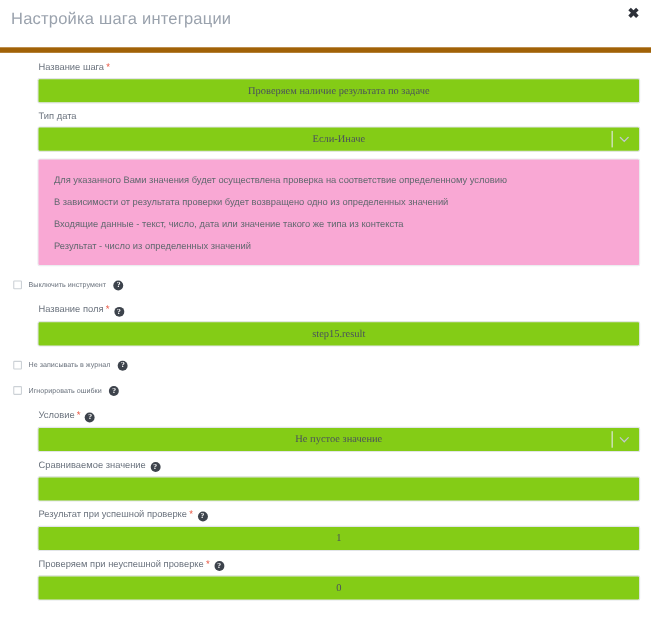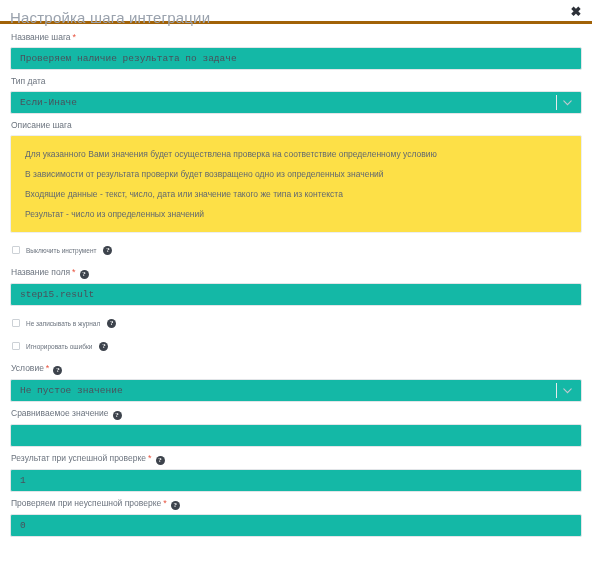--- a/index.html
+++ b/index.html
@@ -14,22 +14,22 @@
     height: 562px;
     font-family: "Liberation Sans", "DejaVu Sans", sans-serif;
     color: #5c6470;
     overflow: hidden;
     position: relative;
   }
 
   
   .modal-header {
     position: relative;
-    height: 24px;
-    border-bottom: 3px solid #a16207;
+    height: 48px;
+    border-bottom: 5px solid #a16207;
   }
   .modal-title {
     position: absolute;
     left: 10px;
     top: 9px;
     font-size: 15px;
     font-weight: 400;
     color: #9aa2ad;
     letter-spacing: .2px;
     white-space: nowrap;
@@ -49,21 +49,21 @@
     background: none;
     border: none;
     padding: 0;
   }
 
   
   .modal-body {
     padding: 8px 10px 0 10px;
   }
 
-  .field-block { margin-bottom: 6px; }
+  .field-block { margin-bottom: 6px; margin-left: 24px; }
 
   .field-label {
     display: block;
     font-size: 8.5px;
     color: #6b737e;
     margin: 0 0 4px 1px;
     line-height: 11px;
     white-space: nowrap;
   }
   .req {
@@ -88,27 +88,28 @@
     font-family: "Liberation Serif", serif;
     cursor: pointer;
   }
 
   .text-input {
     display: block;
     width: 100%;
     height: 23px;
     border: 1px solid #e2e5e8;
     border-radius: 2px;
-    background: #14b8a6;
+    background: #84cc16;
     padding: 0 9px;
     font-size: 9.5px;
     color: #4a515b;
-    font-family: Liberation Mono, monospace;
+    font-family: Liberation Serif, serif;
     outline: none;
     line-height: 21px;
+    text-align: center;
   }
   .text-input::placeholder { color: #b6bcc4; }
 
   .select-wrap { position: relative; }
   .select-input {
   }
   .select-divider {
     position: absolute;
     right: 25px;
     top: 4px;
@@ -124,21 +125,21 @@
     width: 14px;
     display: flex;
     align-items: center;
     justify-content: center;
     cursor: pointer;
   }
   .select-caret svg { display: block; }
 
   
   .desc-panel {
-    background: #fde047;
+    background: #f9a8d4;
     border: 1px solid #eceef0;
     border-radius: 2px;
     padding: 9px 0 7px 0;
     margin-bottom: 10px;
   }
   .desc-line {
     font-size: 8.5px;
     color: #61686f;
     line-height: 11px;
     padding: 4px 14px 5px 14px;
@@ -196,23 +197,20 @@
       <span class="select-divider"></span>
       <span class="select-caret">
         <svg width="9" height="6" viewBox="0 0 9 6">
             <path d="M0.8 0.8 L4.5 4.6 L8.2 0.8" stroke="#c3c8cf" stroke-width="1.1" fill="none" stroke-linecap="round"></path>
           </svg>
       </span>
     </div>
   </div>
 
   <div class="field-block">
-    <label class="field-label">
-      <span>Описание шага</span>
-    </label>
     <div class="desc-panel">
       <div class="desc-line">Для указанного Вами значения будет осуществлена проверка на соответствие определенному условию</div>
       <div class="desc-line">В зависимости от результата проверки будет возвращено одно из определенных значений</div>
       <div class="desc-line">Входящие данные - текст, число, дата или значение такого же типа из контекста</div>
       <div class="desc-line">Результат - число из определенных значений</div>
     </div>
   </div>
 
   <div class="check-row">
     <span class="checkbox"></span>

